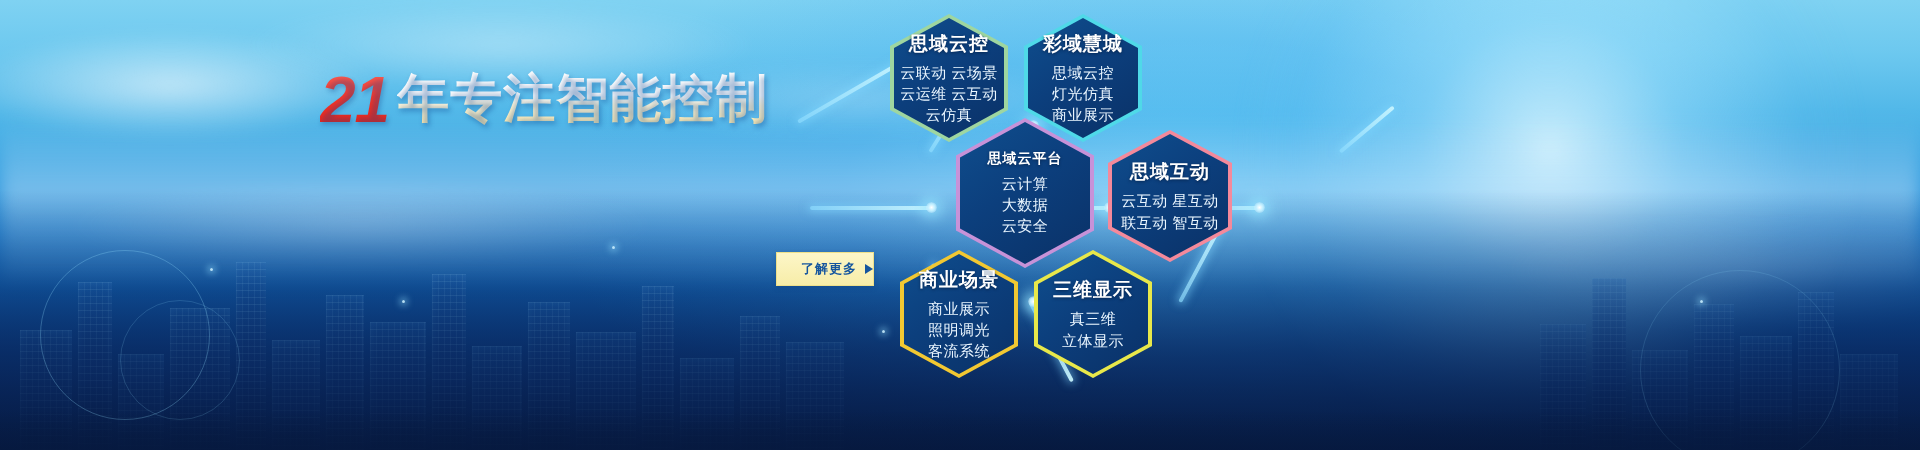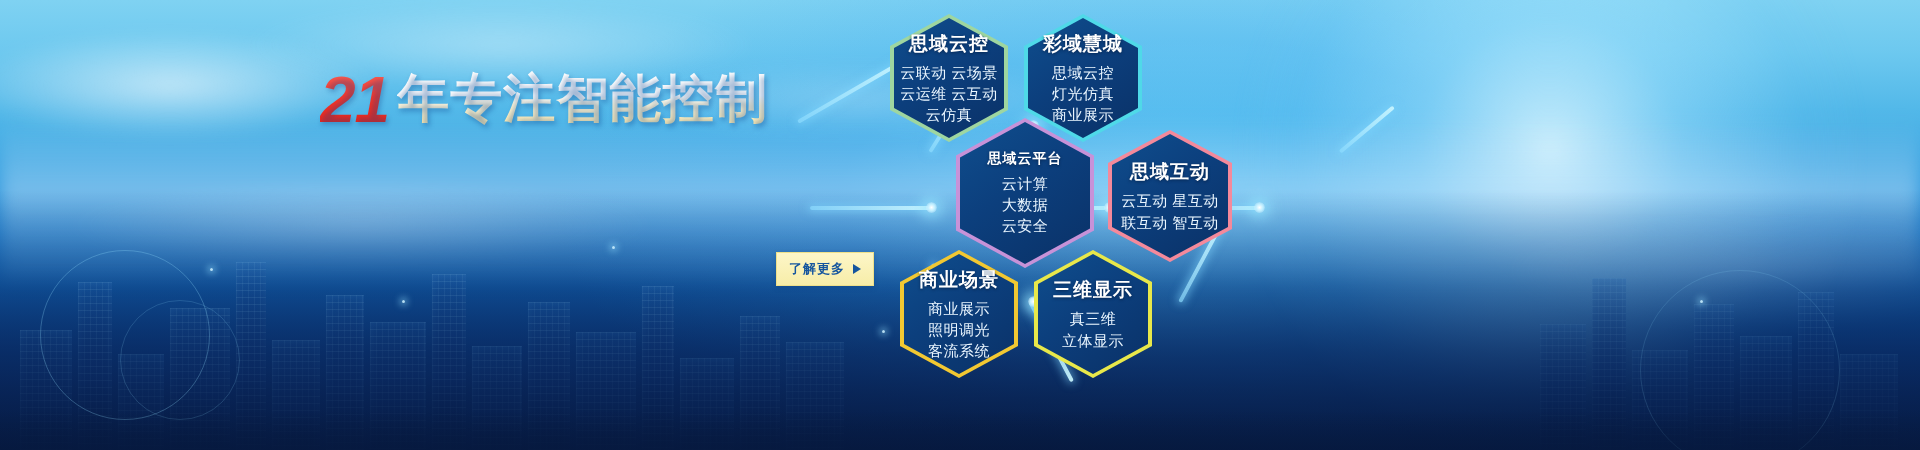--- a/index.html
+++ b/index.html
@@ -113,21 +113,21 @@
     font-size:54px;
     background:linear-gradient(to bottom,#ffffff 0%,#fffdf2 40%,#ffeeb4 64%,#ffdf86 100%);
     -webkit-background-clip:text; background-clip:text;
   }
 
   .more-btn {
     position:absolute; left:776px; top:252px;
     width:98px; height:34px;
     background:linear-gradient(to bottom,#fdf6c8 0%,#f7eda8 100%);
     border:1px solid #efe08a;
-    display:flex; align-items:center; justify-content:center; gap:8px;
+    display:flex; align-items:center; justify-content:flex-end; gap:8px;
     cursor:pointer;
     box-shadow:0 2px 5px rgba(10,50,110,.22);
   }
   .more-btn .txt {
     font-size:13px; color:#15559e; font-weight:bold; letter-spacing:1px;
   }
   .more-btn .tri {
     width:0;height:0;
     border-left:8px solid #15559e;
     border-top:5px solid transparent;

